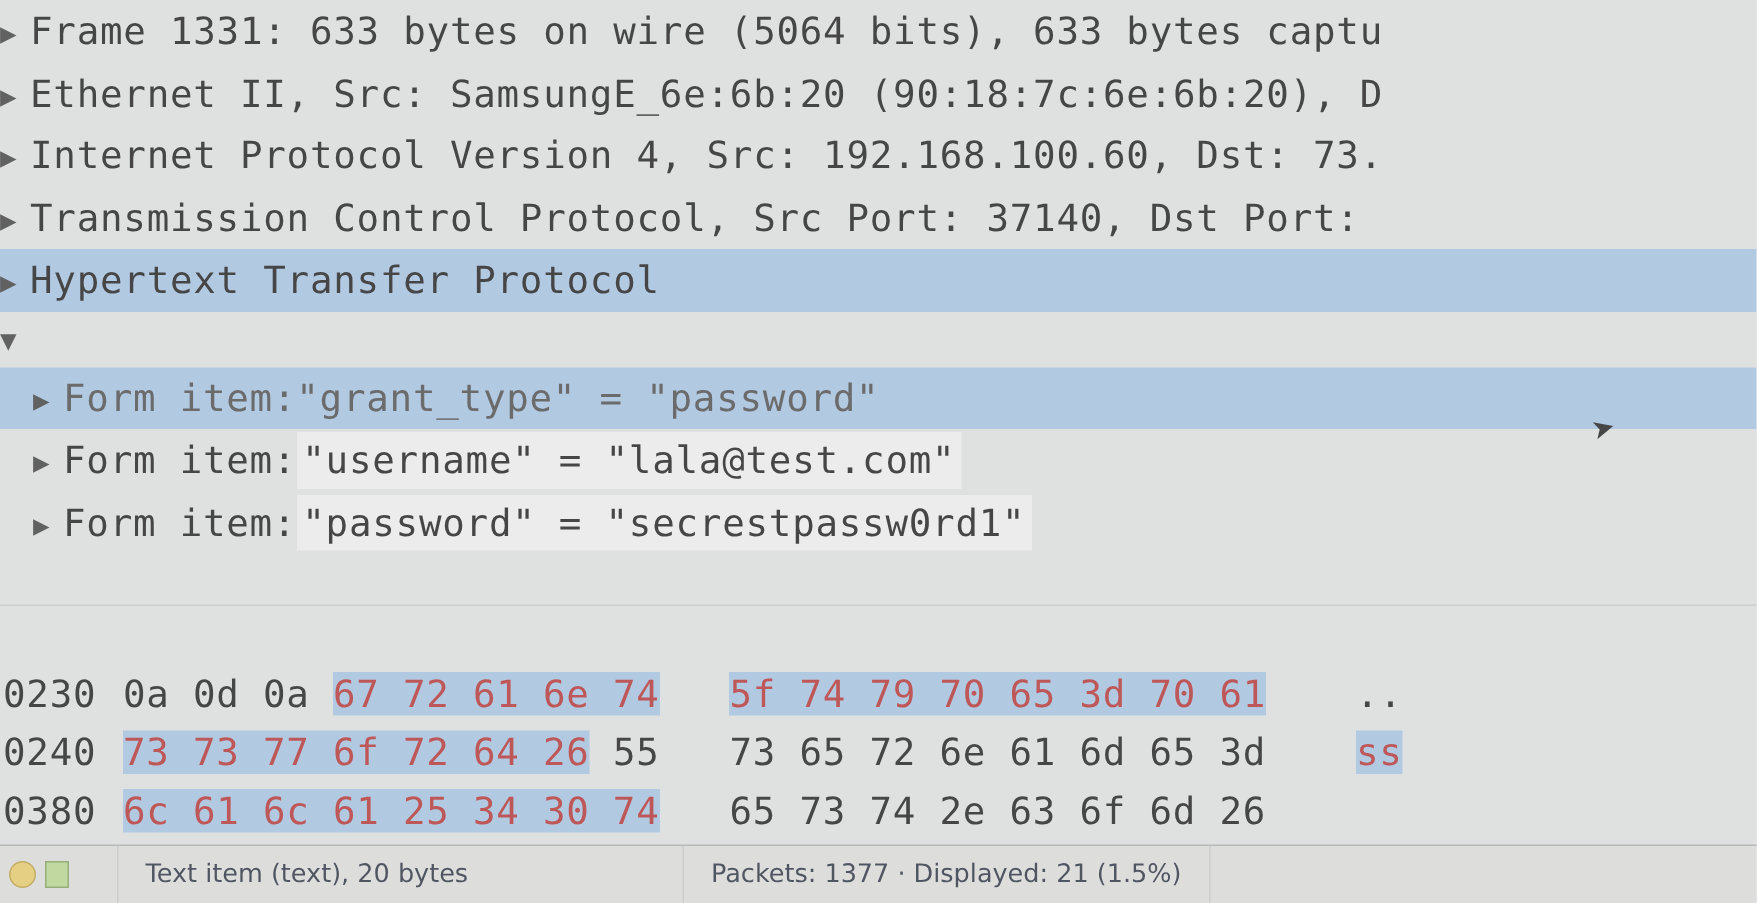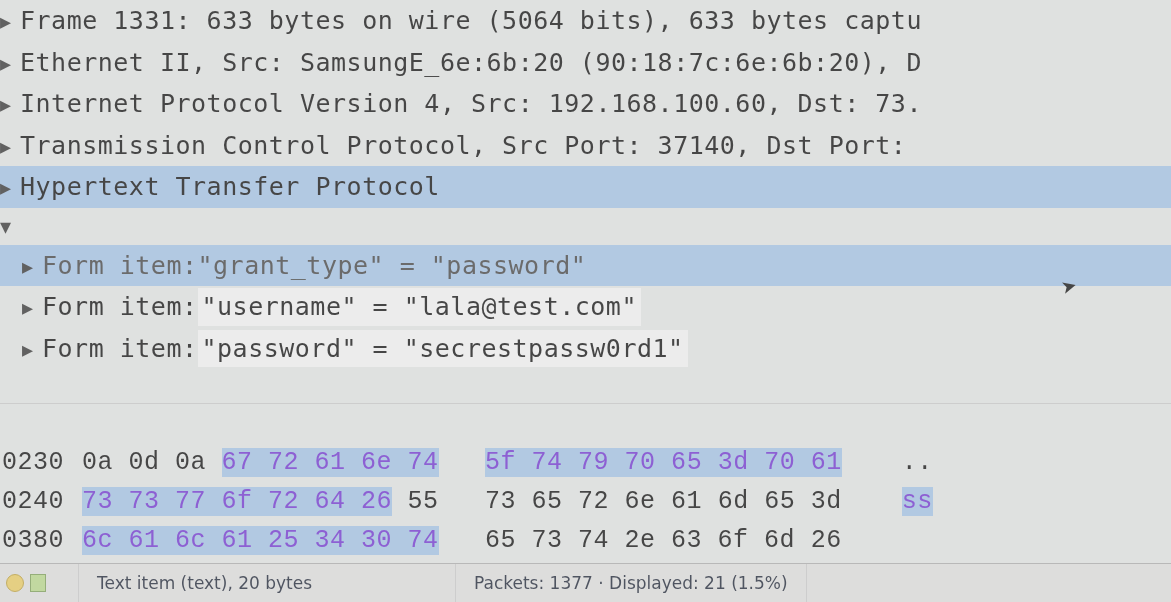--- a/index.html
+++ b/index.html
@@ -57,33 +57,32 @@
   .hexpane {
     margin-top: 40px;
     width: 100%;
     font-size: 25px;
     letter-spacing: 0.5px;
   }
   .hex-row {
     display: flex;
     white-space: pre;
     line-height: 1.55;
-    font-family: Liberation Mono, monospace;
   }
   .offset {
     width: 80px;
     flex: 0 0 80px;
     padding-left: 2px;
   }
   .hexblock {
     flex: 0 0 auto;
   }
   .hex-sel {
     background: #a7c9f0;
-    color: #6d28d9;
+    color: #b91c1c;
   }
   .ascii {
     flex: 0 0 auto;
     padding-left: 60px;
   }
   .statusbar {
     position: absolute;
     left: 0;
     right: 0;
     bottom: 0;

